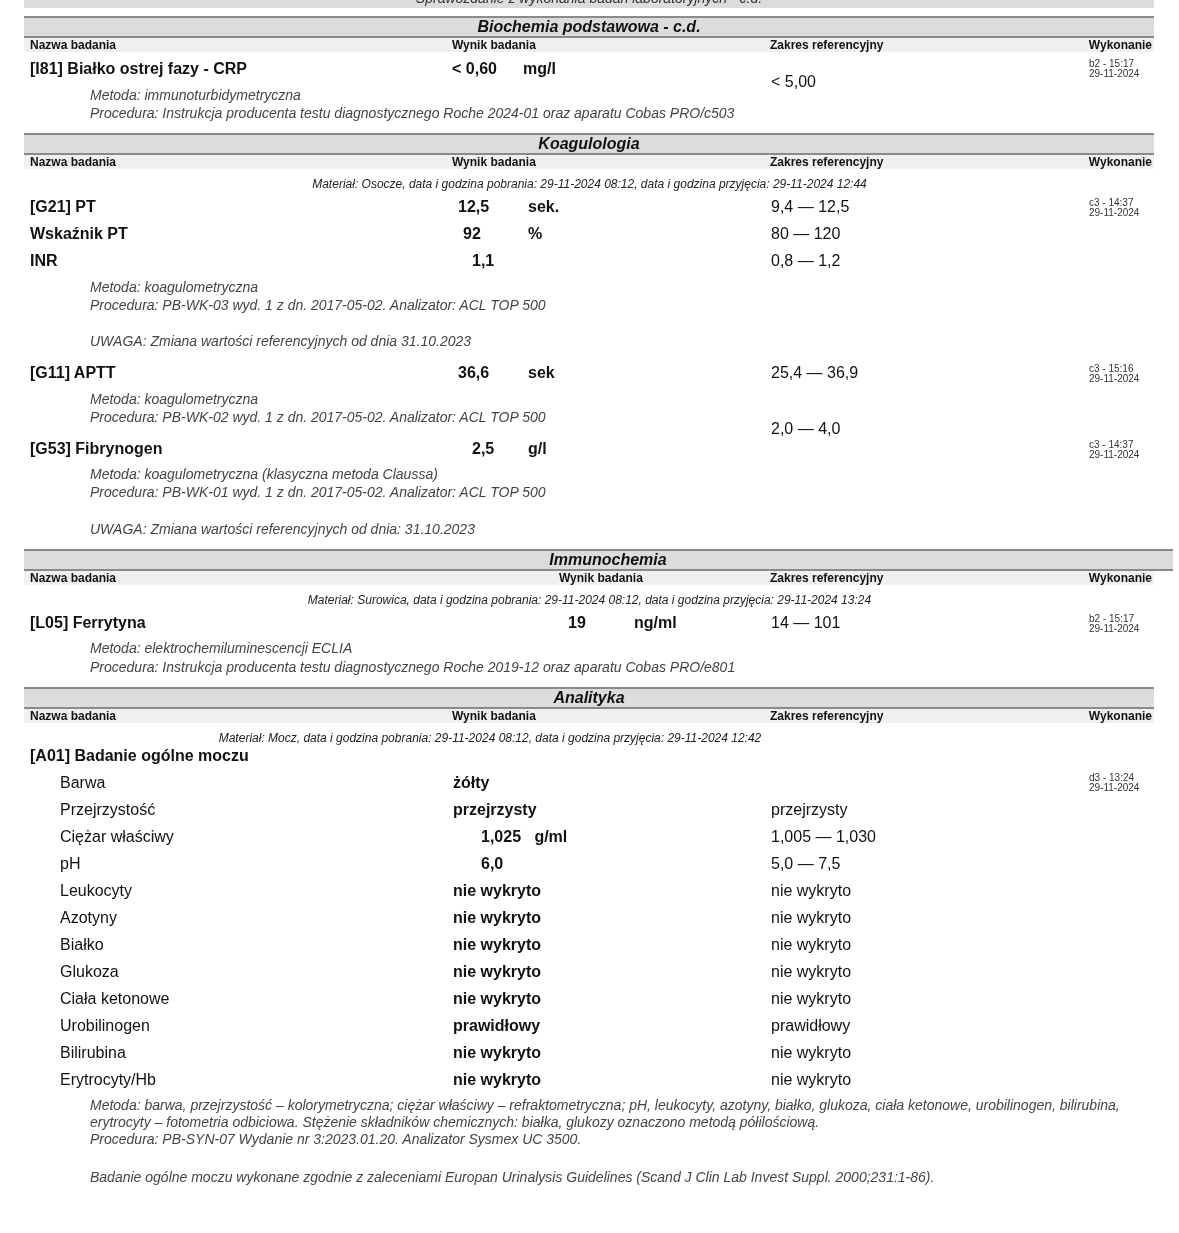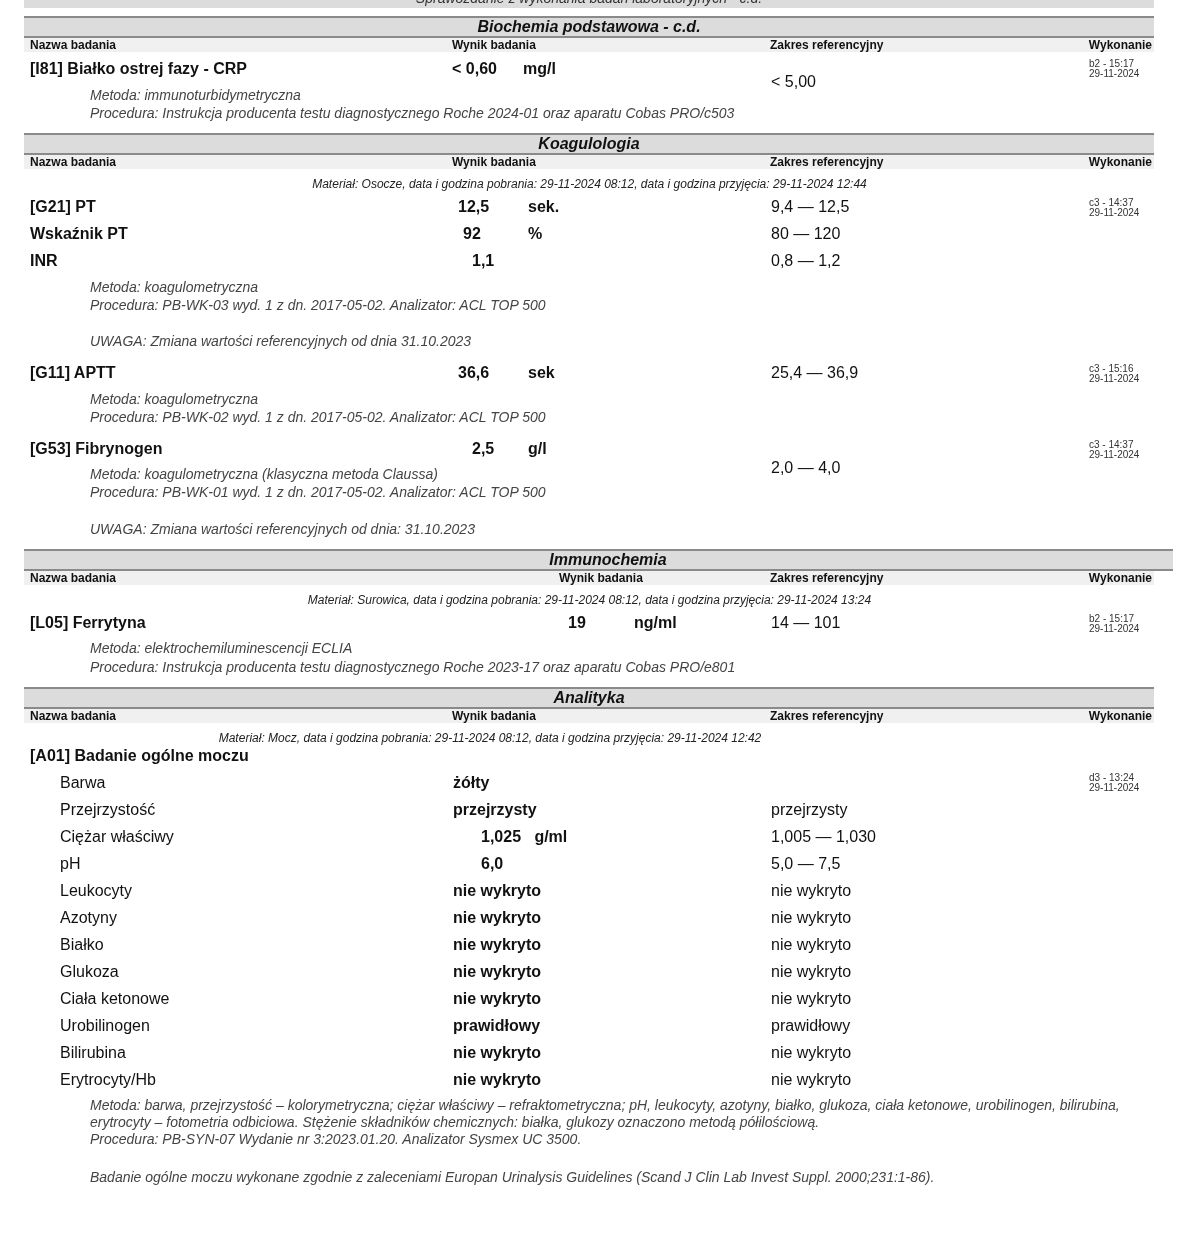--- a/index.html
+++ b/index.html
@@ -103,21 +103,21 @@
 <div class="abs exec" style="left:1089px;top:364px;">
   <div>c3 - 15:16</div>
   <div>29-11-2024</div>
 </div>
 <div class="abs note" style="left:90px;top:391px;">Metoda: koagulometryczna</div>
 <div class="abs note" style="left:90px;top:409px;">Procedura: PB-WK-02 wyd. 1 z dn. 2017-05-02. Analizator: ACL TOP 500</div>
 
 <div class="abs test-name" style="left:30px;top:440px;">[G53] Fibrynogen</div>
 <div class="abs val" style="left:472px;top:440px;">2,5</div>
 <div class="abs unit" style="left:528px;top:440px;">g/l</div>
-<div class="abs ref" style="left:771px;top:459px;">2,0 — 4,0</div>
+<div class="abs ref" style="left:771px;top:420px;">2,0 — 4,0</div>
 <div class="abs exec" style="left:1089px;top:440px;">
   <div>c3 - 14:37</div>
   <div>29-11-2024</div>
 </div>
 <div class="abs note" style="left:90px;top:466px;">Metoda: koagulometryczna (klasyczna metoda Claussa)</div>
 <div class="abs note" style="left:90px;top:484px;">Procedura: PB-WK-01 wyd. 1 z dn. 2017-05-02. Analizator: ACL TOP 500</div>
 <div class="abs note" style="left:90px;top:521px;">UWAGA: Zmiana wartości referencyjnych od dnia: 31.10.2023</div>
 
 <div class="section-bar" style="top:549px;padding-left:19px;">Immunochemia</div>
 <div class="col-head" style="top:571px;">
@@ -129,21 +129,21 @@
 <div class="abs material" style="left:0;width:1179px;text-align:center;top:593px;">Materiał: Surowica, data i godzina pobrania: 29-11-2024 08:12, data i godzina przyjęcia: 29-11-2024 13:24</div>
 <div class="abs test-name" style="left:30px;top:614px;">[L05] Ferrytyna</div>
 <div class="abs val" style="left:568px;top:614px;">19</div>
 <div class="abs unit" style="left:634px;top:614px;">ng/ml</div>
 <div class="abs ref" style="left:771px;top:614px;">14 — 101</div>
 <div class="abs exec" style="left:1089px;top:614px;">
   <div>b2 - 15:17</div>
   <div>29-11-2024</div>
 </div>
 <div class="abs note" style="left:90px;top:640px;">Metoda: elektrochemiluminescencji ECLIA</div>
-<div class="abs note" style="left:90px;top:659px;">Procedura: Instrukcja producenta testu diagnostycznego Roche 2023-17 oraz aparatu Cobas PRO/e801</div>
+<div class="abs note" style="left:90px;top:659px;">Procedura: Instrukcja producenta testu diagnostycznego Roche 2019-12 oraz aparatu Cobas PRO/e801</div>
 
 <div class="section-bar" style="top:687px;">Analityka</div>
 <div class="col-head" style="top:709px;">
   <span class="c-name">Nazwa badania</span>
   <span style="left:428px;">Wynik badania</span>
   <span style="left:746px;">Zakres referencyjny</span>
   <span class="c-exec">Wykonanie</span>
 </div>
 <div class="abs material" style="left:0;width:980px;text-align:center;top:731px;">Materiał: Mocz, data i godzina pobrania: 29-11-2024 08:12, data i godzina przyjęcia: 29-11-2024 12:42</div>
 <div class="abs test-name" style="left:30px;top:747px;">[A01] Badanie ogólne moczu</div>

